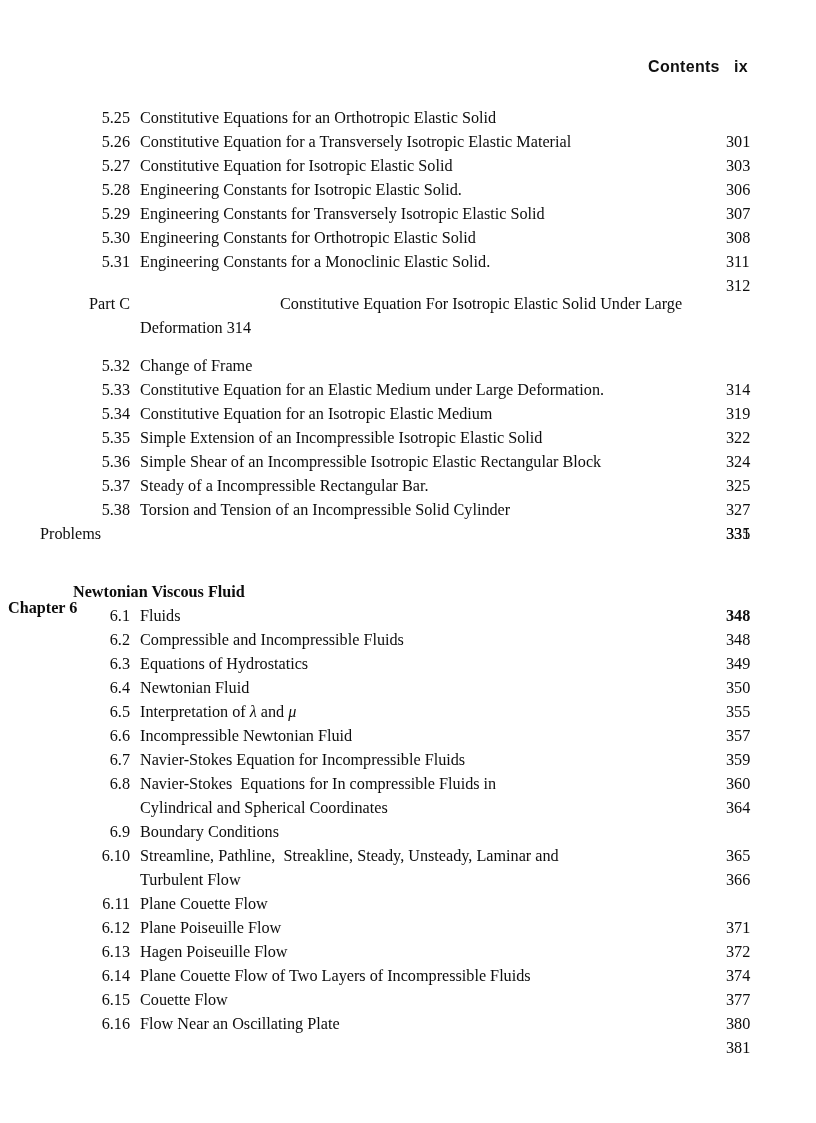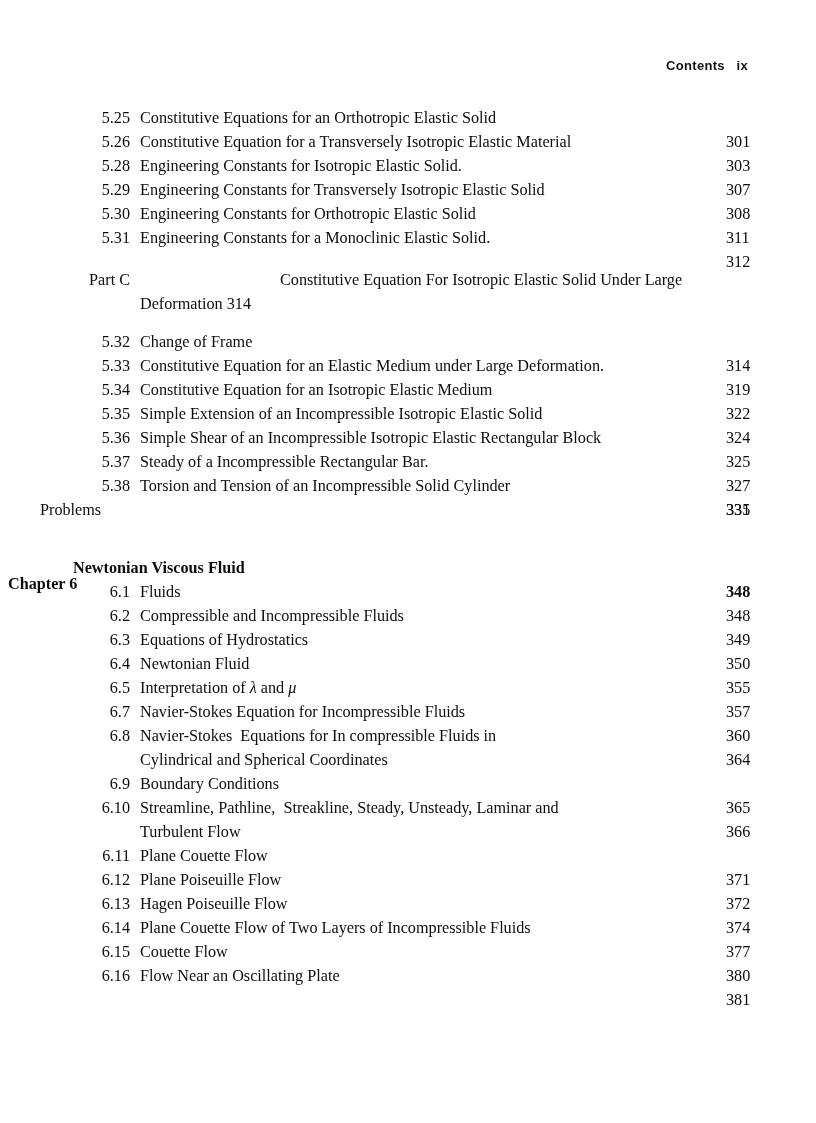--- a/index.html
+++ b/index.html
@@ -16,21 +16,21 @@
     overflow: hidden;
   }
 
   
   .running-head {
     position: absolute;
     top: 58px;
     right: 68px;
     font-family: "Liberation Sans", "DejaVu Sans", sans-serif;
     font-weight: bold;
-    font-size: 13px;
+    font-size: 16px;
     letter-spacing: 0.3px;
     color: #111;
     white-space: pre;
   }
 
   
   .toc {
     position: absolute;
     left: 0;
     top: 106px;
@@ -111,20 +111,25 @@
       <span class="num">5.25</span>
       <span class="title">Constitutive Equations for an Orthotropic Elastic Solid</span>
       <span class="page">301</span>
     </div>
     <div class="row">
       <span class="num">5.26</span>
       <span class="title">Constitutive Equation for a Transversely Isotropic Elastic Material</span>
       <span class="page">303</span>
     </div>
     <div class="row">
+      <span class="num">5.27</span>
+      <span class="title">Constitutive Equation for Isotropic Elastic Solid</span>
+      <span class="page">306</span>
+    </div>
+    <div class="row">
       <span class="num">5.28</span>
       <span class="title">Engineering Constants for Isotropic Elastic Solid.</span>
       <span class="page">307</span>
     </div>
     <div class="row">
       <span class="num">5.29</span>
       <span class="title">Engineering Constants for Transversely Isotropic Elastic Solid</span>
       <span class="page">308</span>
     </div>
     <div class="row">
@@ -203,20 +208,25 @@
     </div>
     <div class="row">
       <span class="num">6.4</span>
       <span class="title">Newtonian Fluid</span>
       <span class="page">355</span>
     </div>
     <div class="row">
       <span class="num">6.5</span>
       <span class="title">Interpretation of <span class="greek">λ</span> and <span class="greek">μ</span></span>
       <span class="page">357</span>
+    </div>
+    <div class="row">
+      <span class="num">6.6</span>
+      <span class="title">Incompressible Newtonian Fluid</span>
+      <span class="page">359</span>
     </div>
     <div class="row">
       <span class="num">6.7</span>
       <span class="title">Navier-Stokes Equation for Incompressible Fluids</span>
       <span class="page">360</span>
     </div>
     <div class="row two-line">
       <span class="num">6.8</span>
       <span class="title">Navier-Stokes  Equations for In compressible Fluids in
 Cylindrical and Spherical Coordinates</span>

